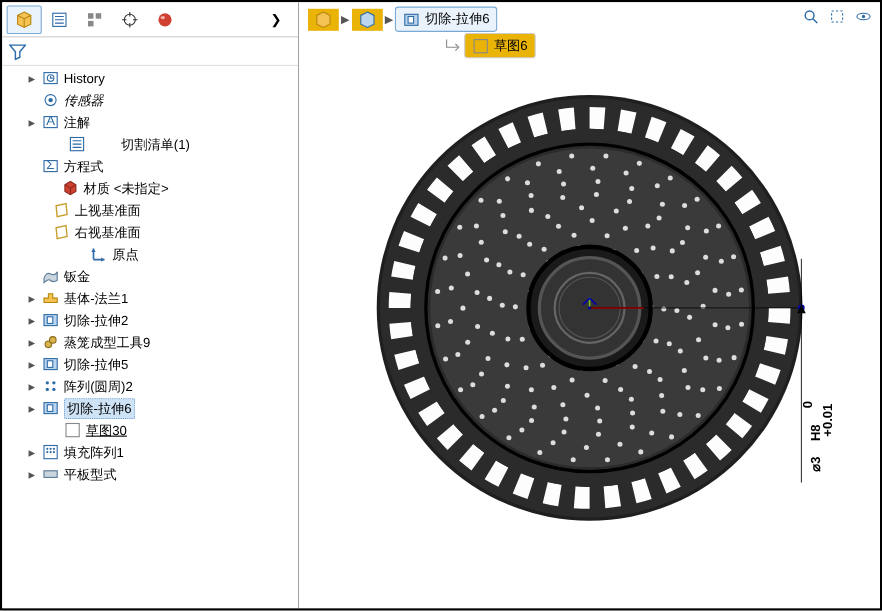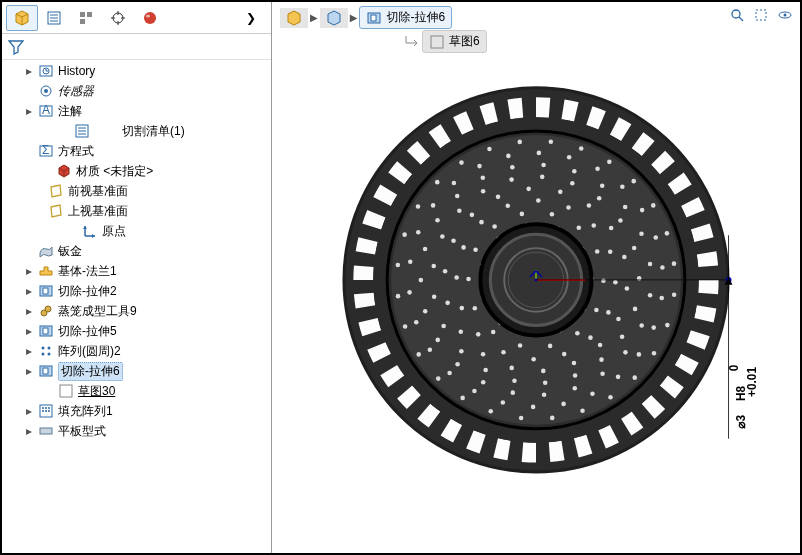--- a/index.html
+++ b/index.html
@@ -10,21 +10,21 @@
 .tabbtn.active{background:#eaf2fb;border:1px solid #7aaad4;border-radius:2px}
 .filterrow{height:26px;display:flex;align-items:center;padding:0 6px;border-bottom:1px solid #e0e0e0}
 .partname{height:22px;display:flex;align-items:center;gap:4px;padding:2px 4px 2px 4px}
 .tree{flex:1;overflow:auto;padding:1px 0}
 .node{display:flex;align-items:center;height:20px;gap:4px;white-space:nowrap;cursor:default}
 .tw{width:10px;height:10px;display:inline-flex;align-items:center;justify-content:center;color:#555}
 .sel{background:#cfe3f7;border:1px dotted #6a9dd0;border-radius:2px;padding:0 2px}
 .ic{width:16px;height:16px;flex-shrink:0;display:inline-flex;align-items:center;justify-content:center}
 .right{flex:1;position:relative;background:#fff}
 .bcrow{position:absolute;top:4px;left:8px;display:flex;align-items:center;gap:2px}
-.bcchip{display:flex;align-items:center;gap:4px;padding:2px 6px;background:#e5e5e5}
+.bcchip{display:flex;align-items:center;gap:4px;padding:2px 6px;background:#eab308}
 .bcchip.last{border:1px solid #7aaad4;border-radius:3px;background:#eaf2fb}
 .bcrow2{position:absolute;top:28px;left:132px;display:flex;align-items:center;gap:4px}
 .toolbar-r{position:absolute;top:4px;right:6px;display:flex;gap:6px}
 .toolbar-r div{width:18px;height:18px;display:flex;align-items:center;justify-content:center;color:#2d6aa6;cursor:pointer}
 .canvas{position:absolute;inset:0}
 .arrow{color:#555;font-size:10px}
 </style>
 </head>
 <body>
 
@@ -90,21 +90,21 @@
         <span>传感器</span>
       </div>
       <div class="node" style="padding-left: 22px;">
         <span class="tw">▸</span>
         <svg class="ic" viewBox="0 0 16 16">
           <rect x="2" y="3" width="12" height="10" fill="#fff" stroke="#2d6aa6"></rect>
           <text x="4" y="11" font-size="9" fill="#2d6aa6">A</text>
         </svg>
         <span>注解</span>
       </div>
-      <div class="node" style="padding-left: 30px; gap: 32px;">
+      <div class="node" style="padding-left: 18px; gap: 32px;">
         <span class="tw"></span>
         <svg class="ic" viewBox="0 0 16 16">
           <rect x="2" y="2" width="12" height="12" fill="#fff" stroke="#2d6aa6"></rect>
           <path d="M4 5h8M4 8h8M4 11h8" stroke="#2d6aa6"></path>
         </svg>
         <span>切割清单(1)</span>
       </div>
       <div class="node" style="padding-left: 22px;">
         <span class="tw"></span>
         <svg class="ic" viewBox="0 0 16 16">
@@ -119,28 +119,28 @@
           <path d="M3 5l5-3 5 3v6l-5 3-5-3z" fill="#d04030" stroke="#8b2b1f"></path>
           <path d="M3 5l5 3 5-3M8 8v6" stroke="#8b2b1f" fill="none"></path>
         </svg>
         <span>材质 &lt;未指定&gt;</span>
       </div>
       <div class="node" style="padding-left: 32px;">
         <span class="tw"></span>
         <svg class="ic" viewBox="0 0 16 16">
           <path d="M3 4 L12 2 L13 12 L4 14 Z" fill="none" stroke="#c8a030" stroke-width="1.3"></path>
         </svg>
-        <span>前视基准面</span>
+        <span>上视基准面</span>
       </div>
       <div class="node" style="padding-left: 32px;">
         <span class="tw"></span>
         <svg class="ic" viewBox="0 0 16 16">
           <path d="M3 4 L12 2 L13 12 L4 14 Z" fill="none" stroke="#c8a030" stroke-width="1.3"></path>
         </svg>
-        <span>上视基准面</span>
+        <span>右视基准面</span>
       </div>
       <div class="node" style="padding-left: 32px; margin-left: 34px;">
         <span class="tw"></span>
         <svg class="ic" viewBox="0 0 16 16">
           <path d="M3 13 L3 3 M3 13 L13 13" stroke="#2d6aa6" stroke-width="1.5" fill="none"></path>
           <path d="M3 3 l-2 3h4z M13 13 l-3 -2v4z" fill="#2d6aa6"></path>
         </svg>
         <span>原点</span>
       </div>
       <div class="node" style="padding-left: 22px;">

